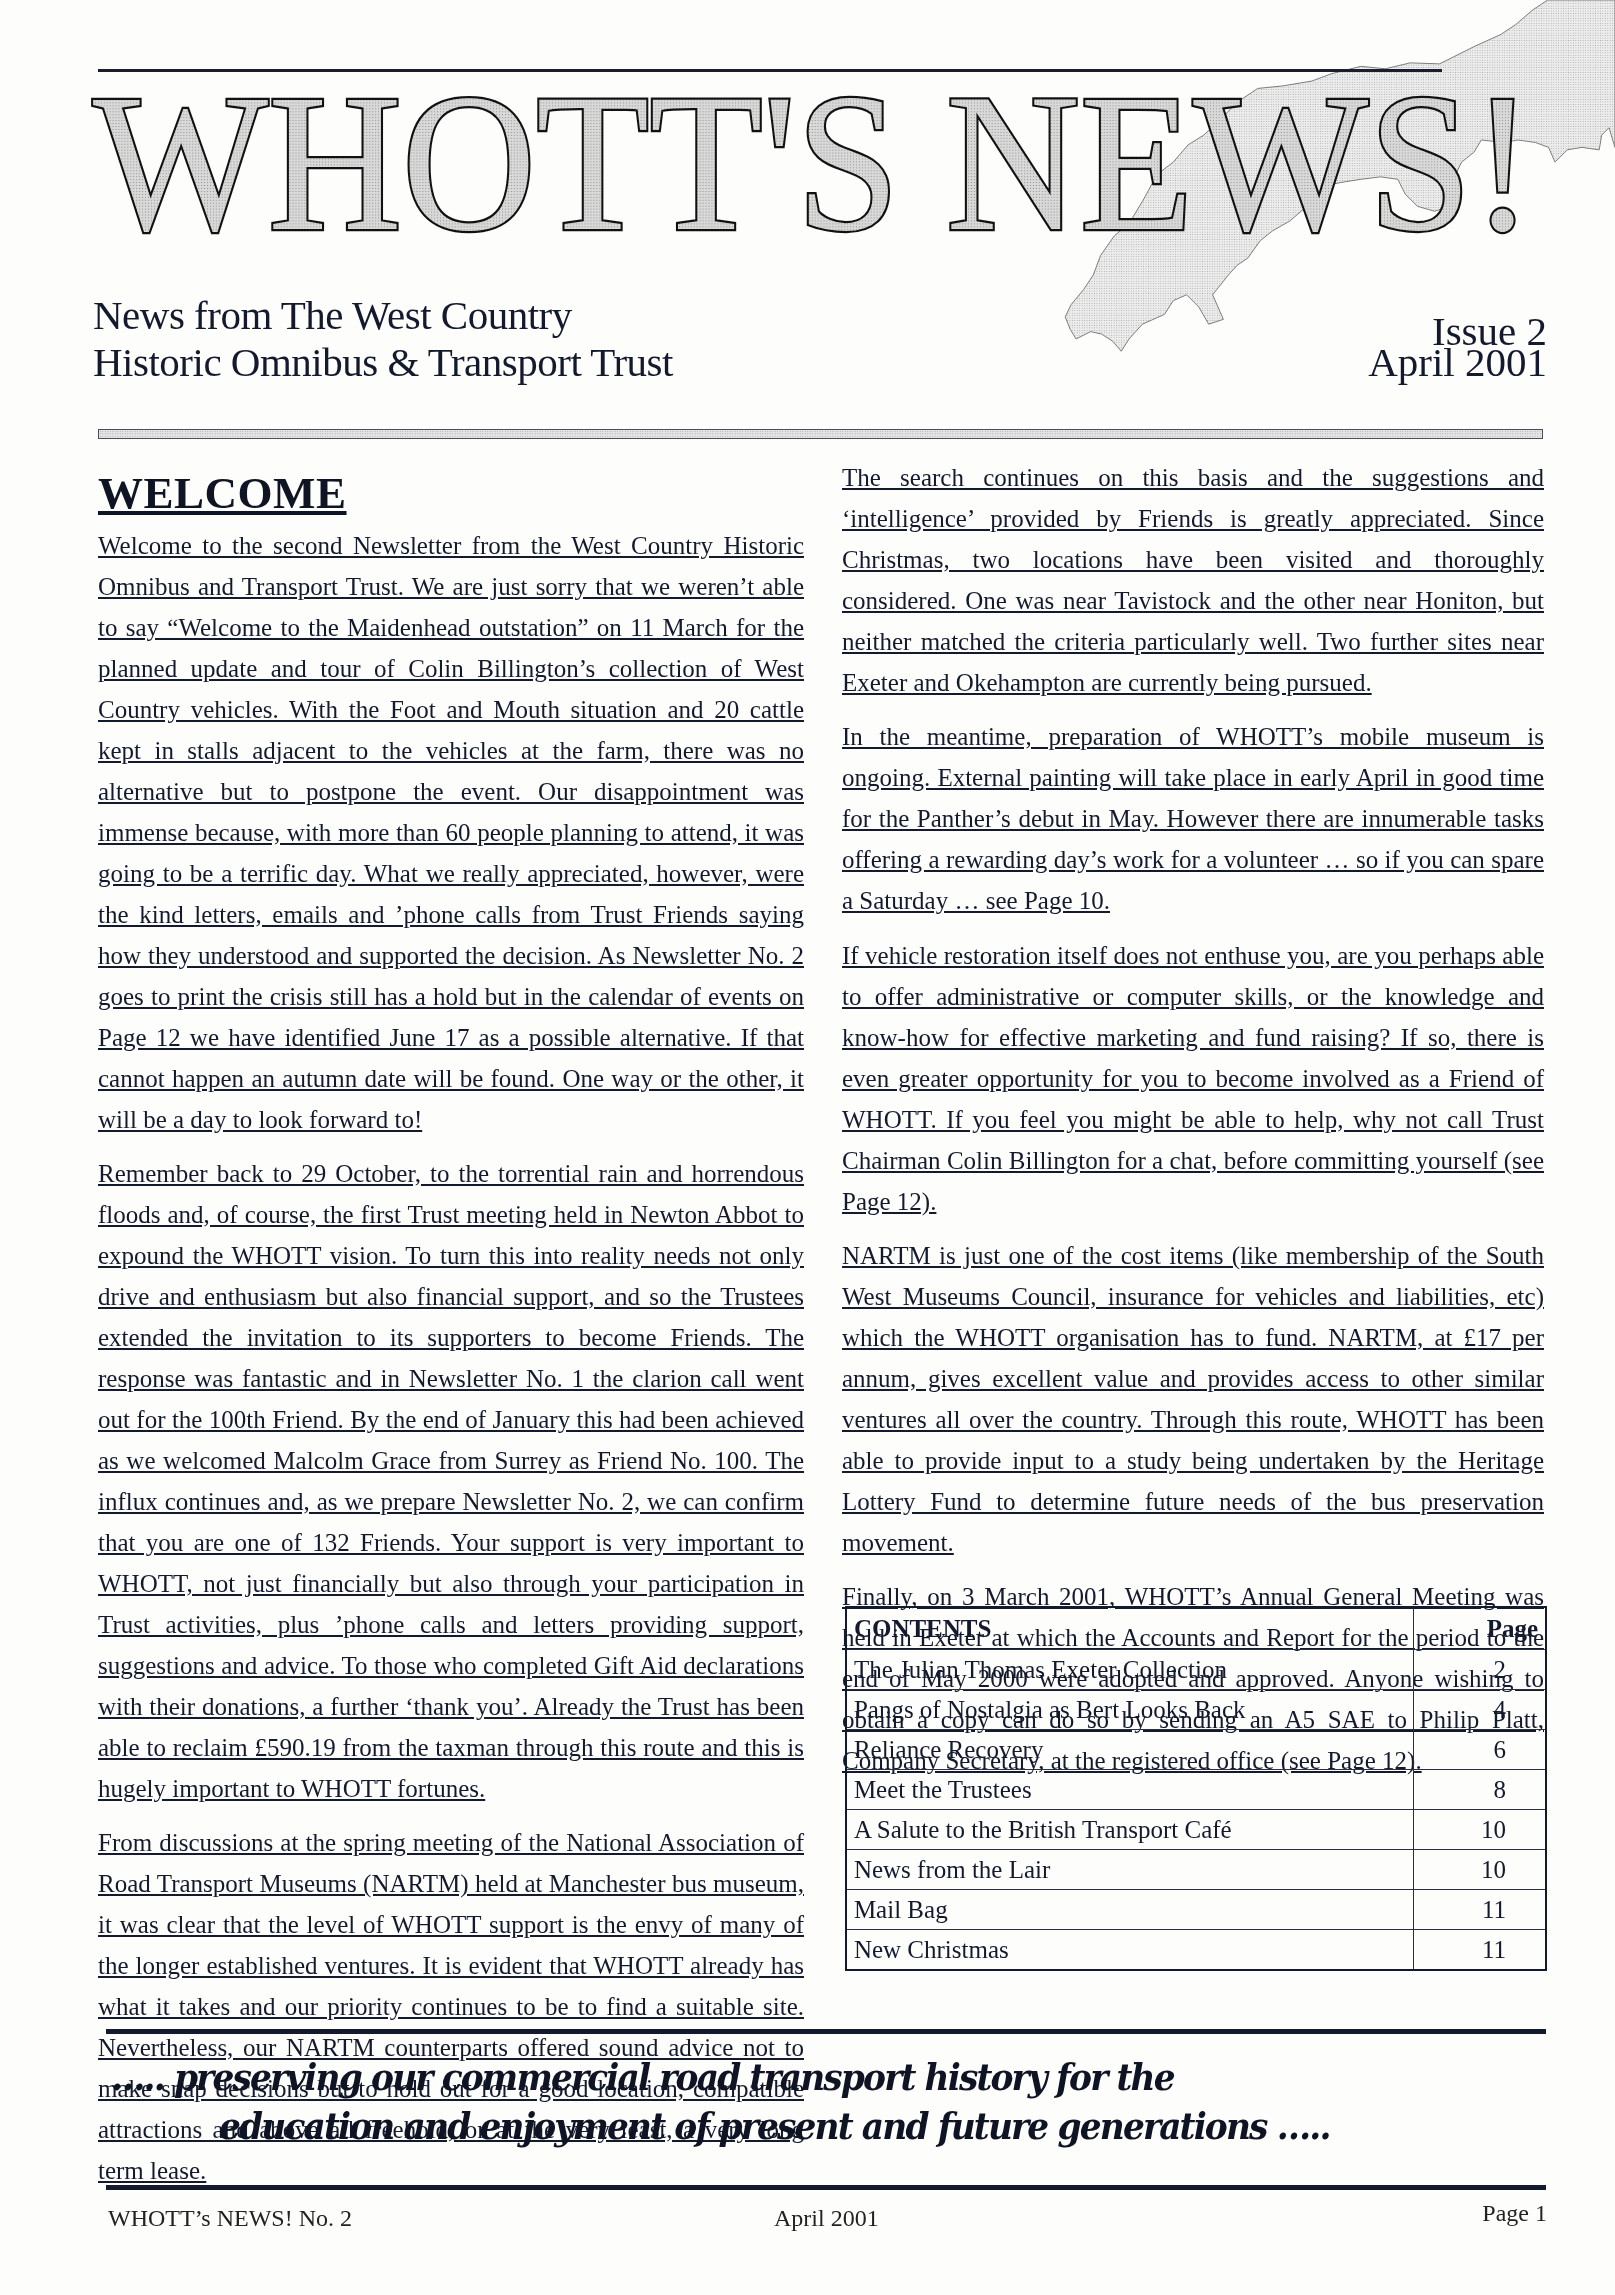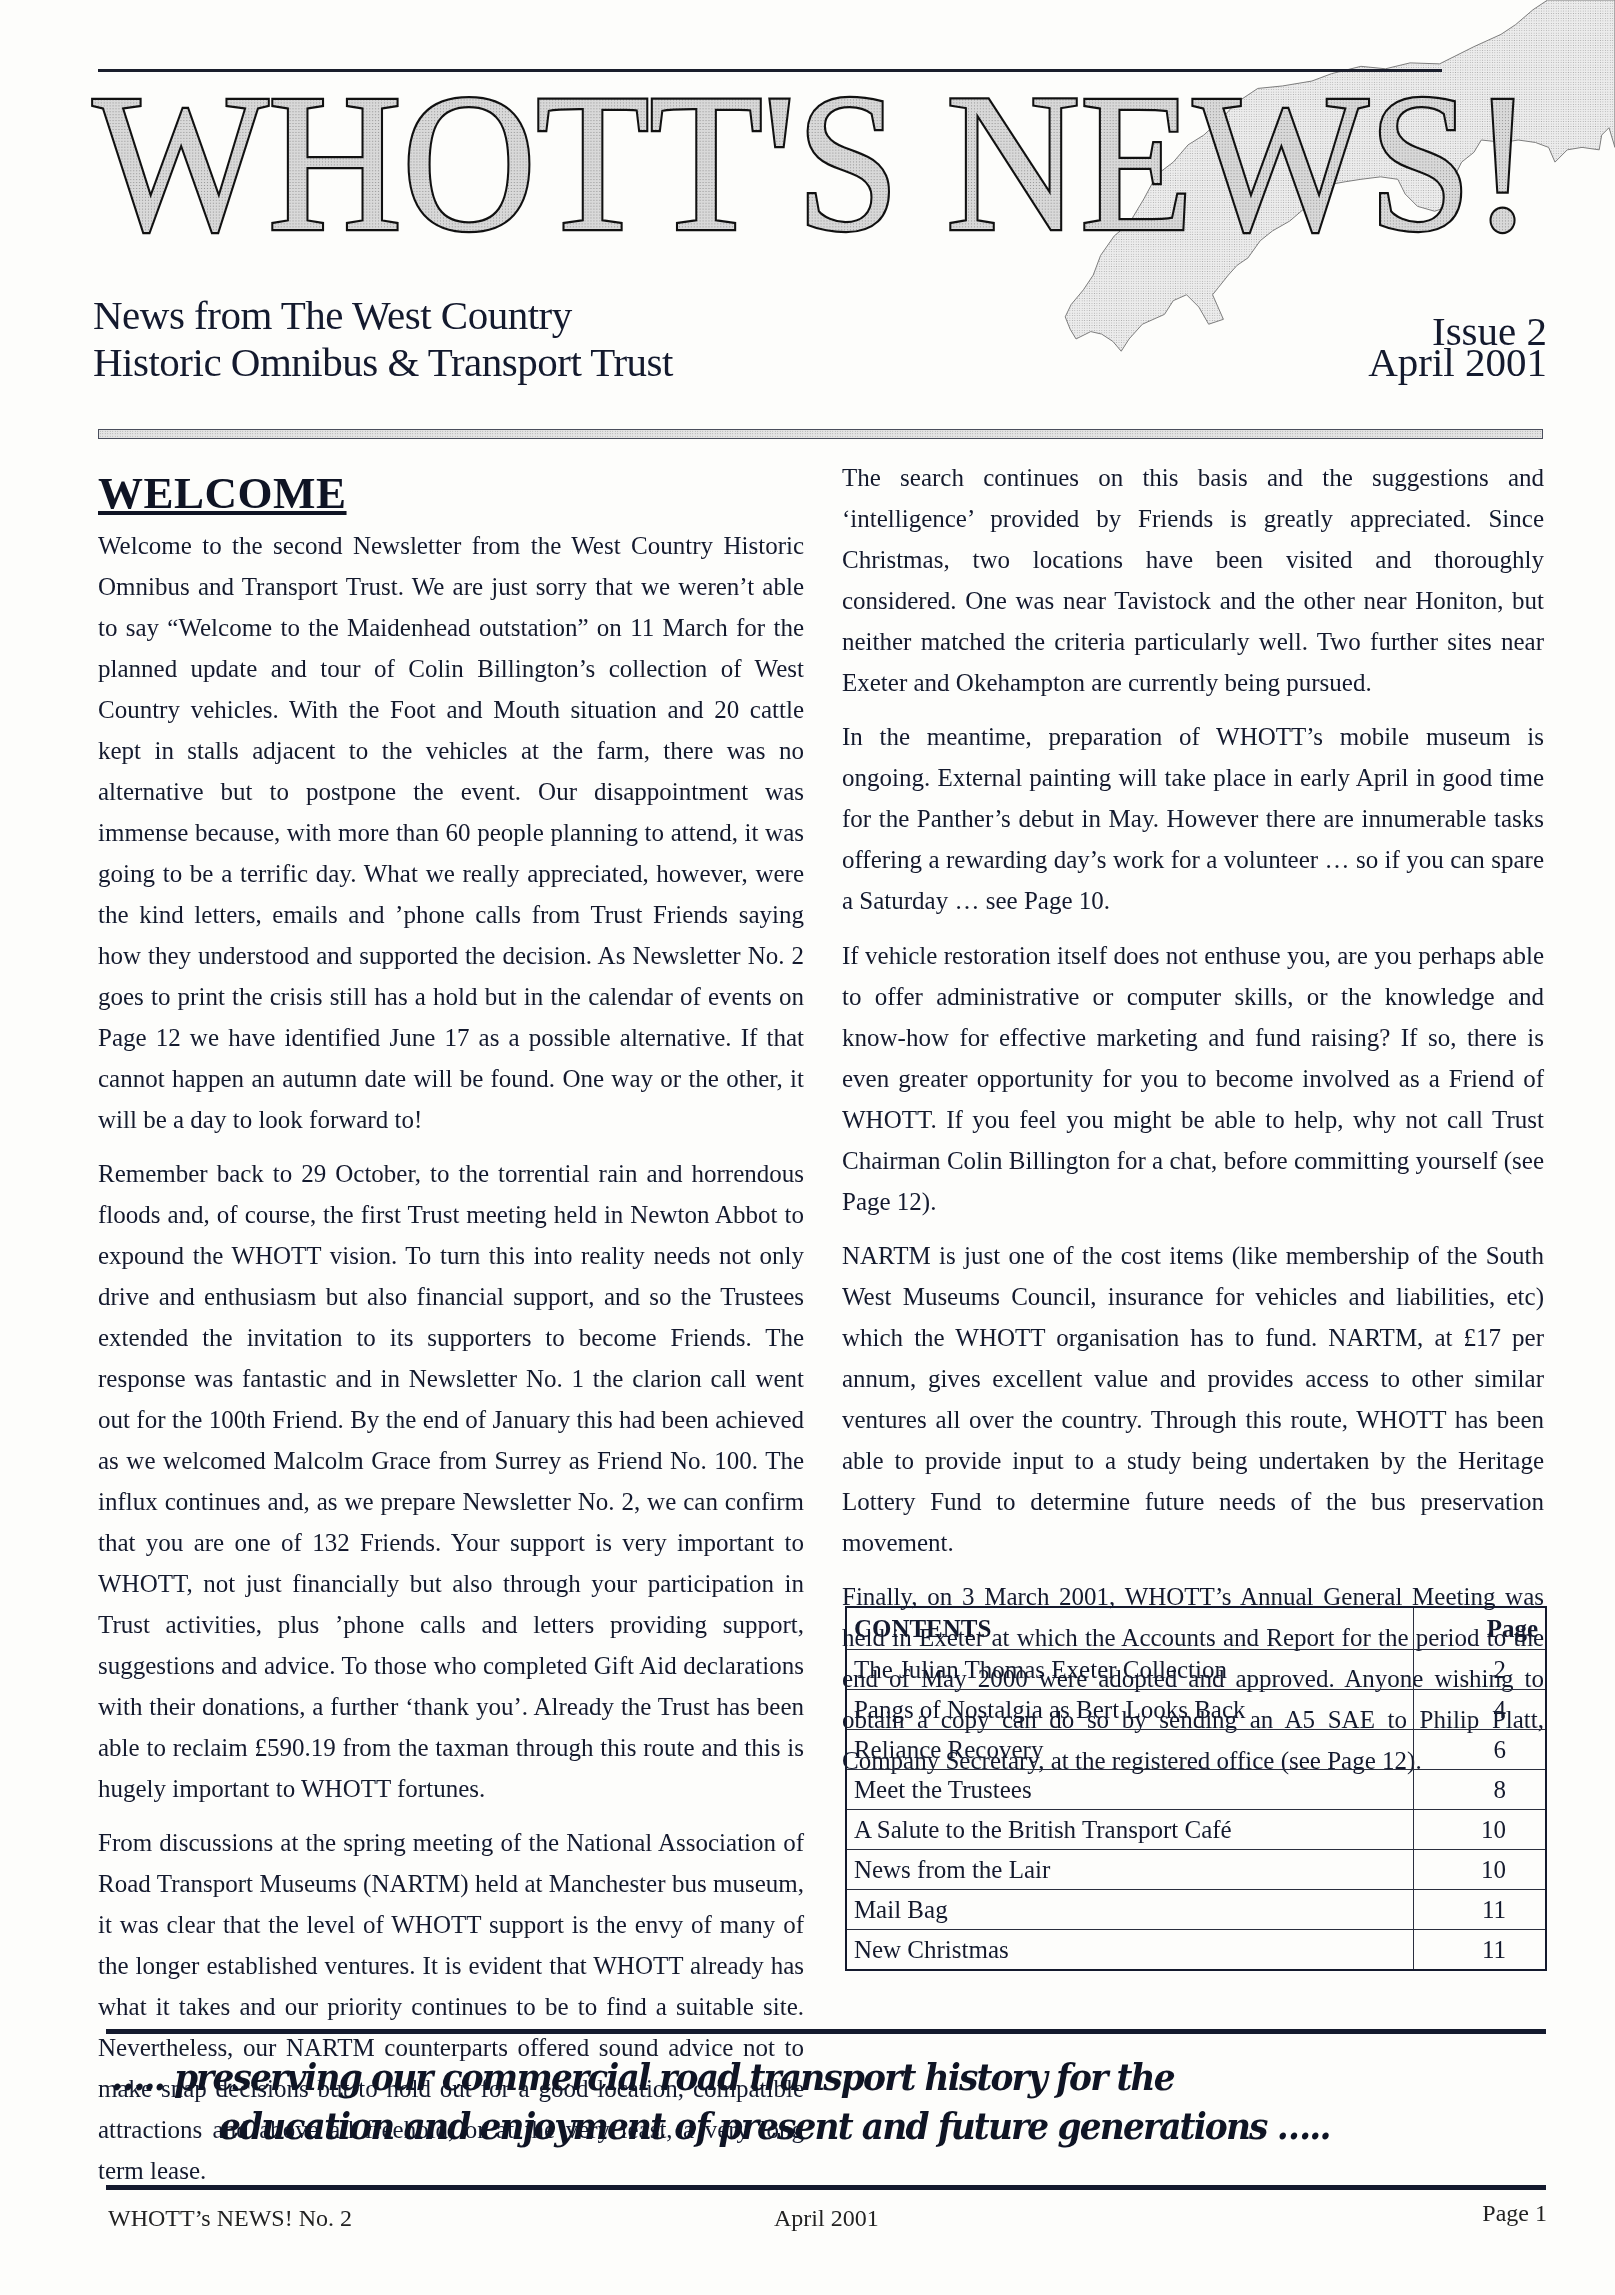--- a/index.html
+++ b/index.html
@@ -24,21 +24,21 @@
   .sub { left: 93px; font-size: 41px; line-height: 47px; color: #141a2e; letter-spacing: -0.5px; }
   .issue { right: 69px; font-size: 41px; line-height: 47px; text-align: right; color: #141a2e; }
   #band {
     left: 98px; top: 429px; width: 1445px; height: 9.8px;
     border: 1.5px solid #4a4e5c; box-sizing: border-box;
   }
   
   .col { top: 457px; font-size: 25px; line-height: 41px; text-align: justify; }
   #col-left { left: 98px; width: 706px; }
   #col-right { left: 842px; width: 702px; }
-  .col p { margin: 0 0 13.3px 0; }
+  .col p { margin: 0 0 13.3px 0; text-decoration: underline; }
   h1.welcome {
     margin: 8.8px 0 4.9px 0; font-size: 45px; line-height: 54px; font-weight: bold;
     letter-spacing: 0.5px; color: #0f1424; text-decoration: underline;
   }
   
   #contents {
     left: 845px; top: 1606px; width: 702px;
     border: 2.9px solid #141a2e; border-collapse: collapse;
     font-size: 25px;
   }

